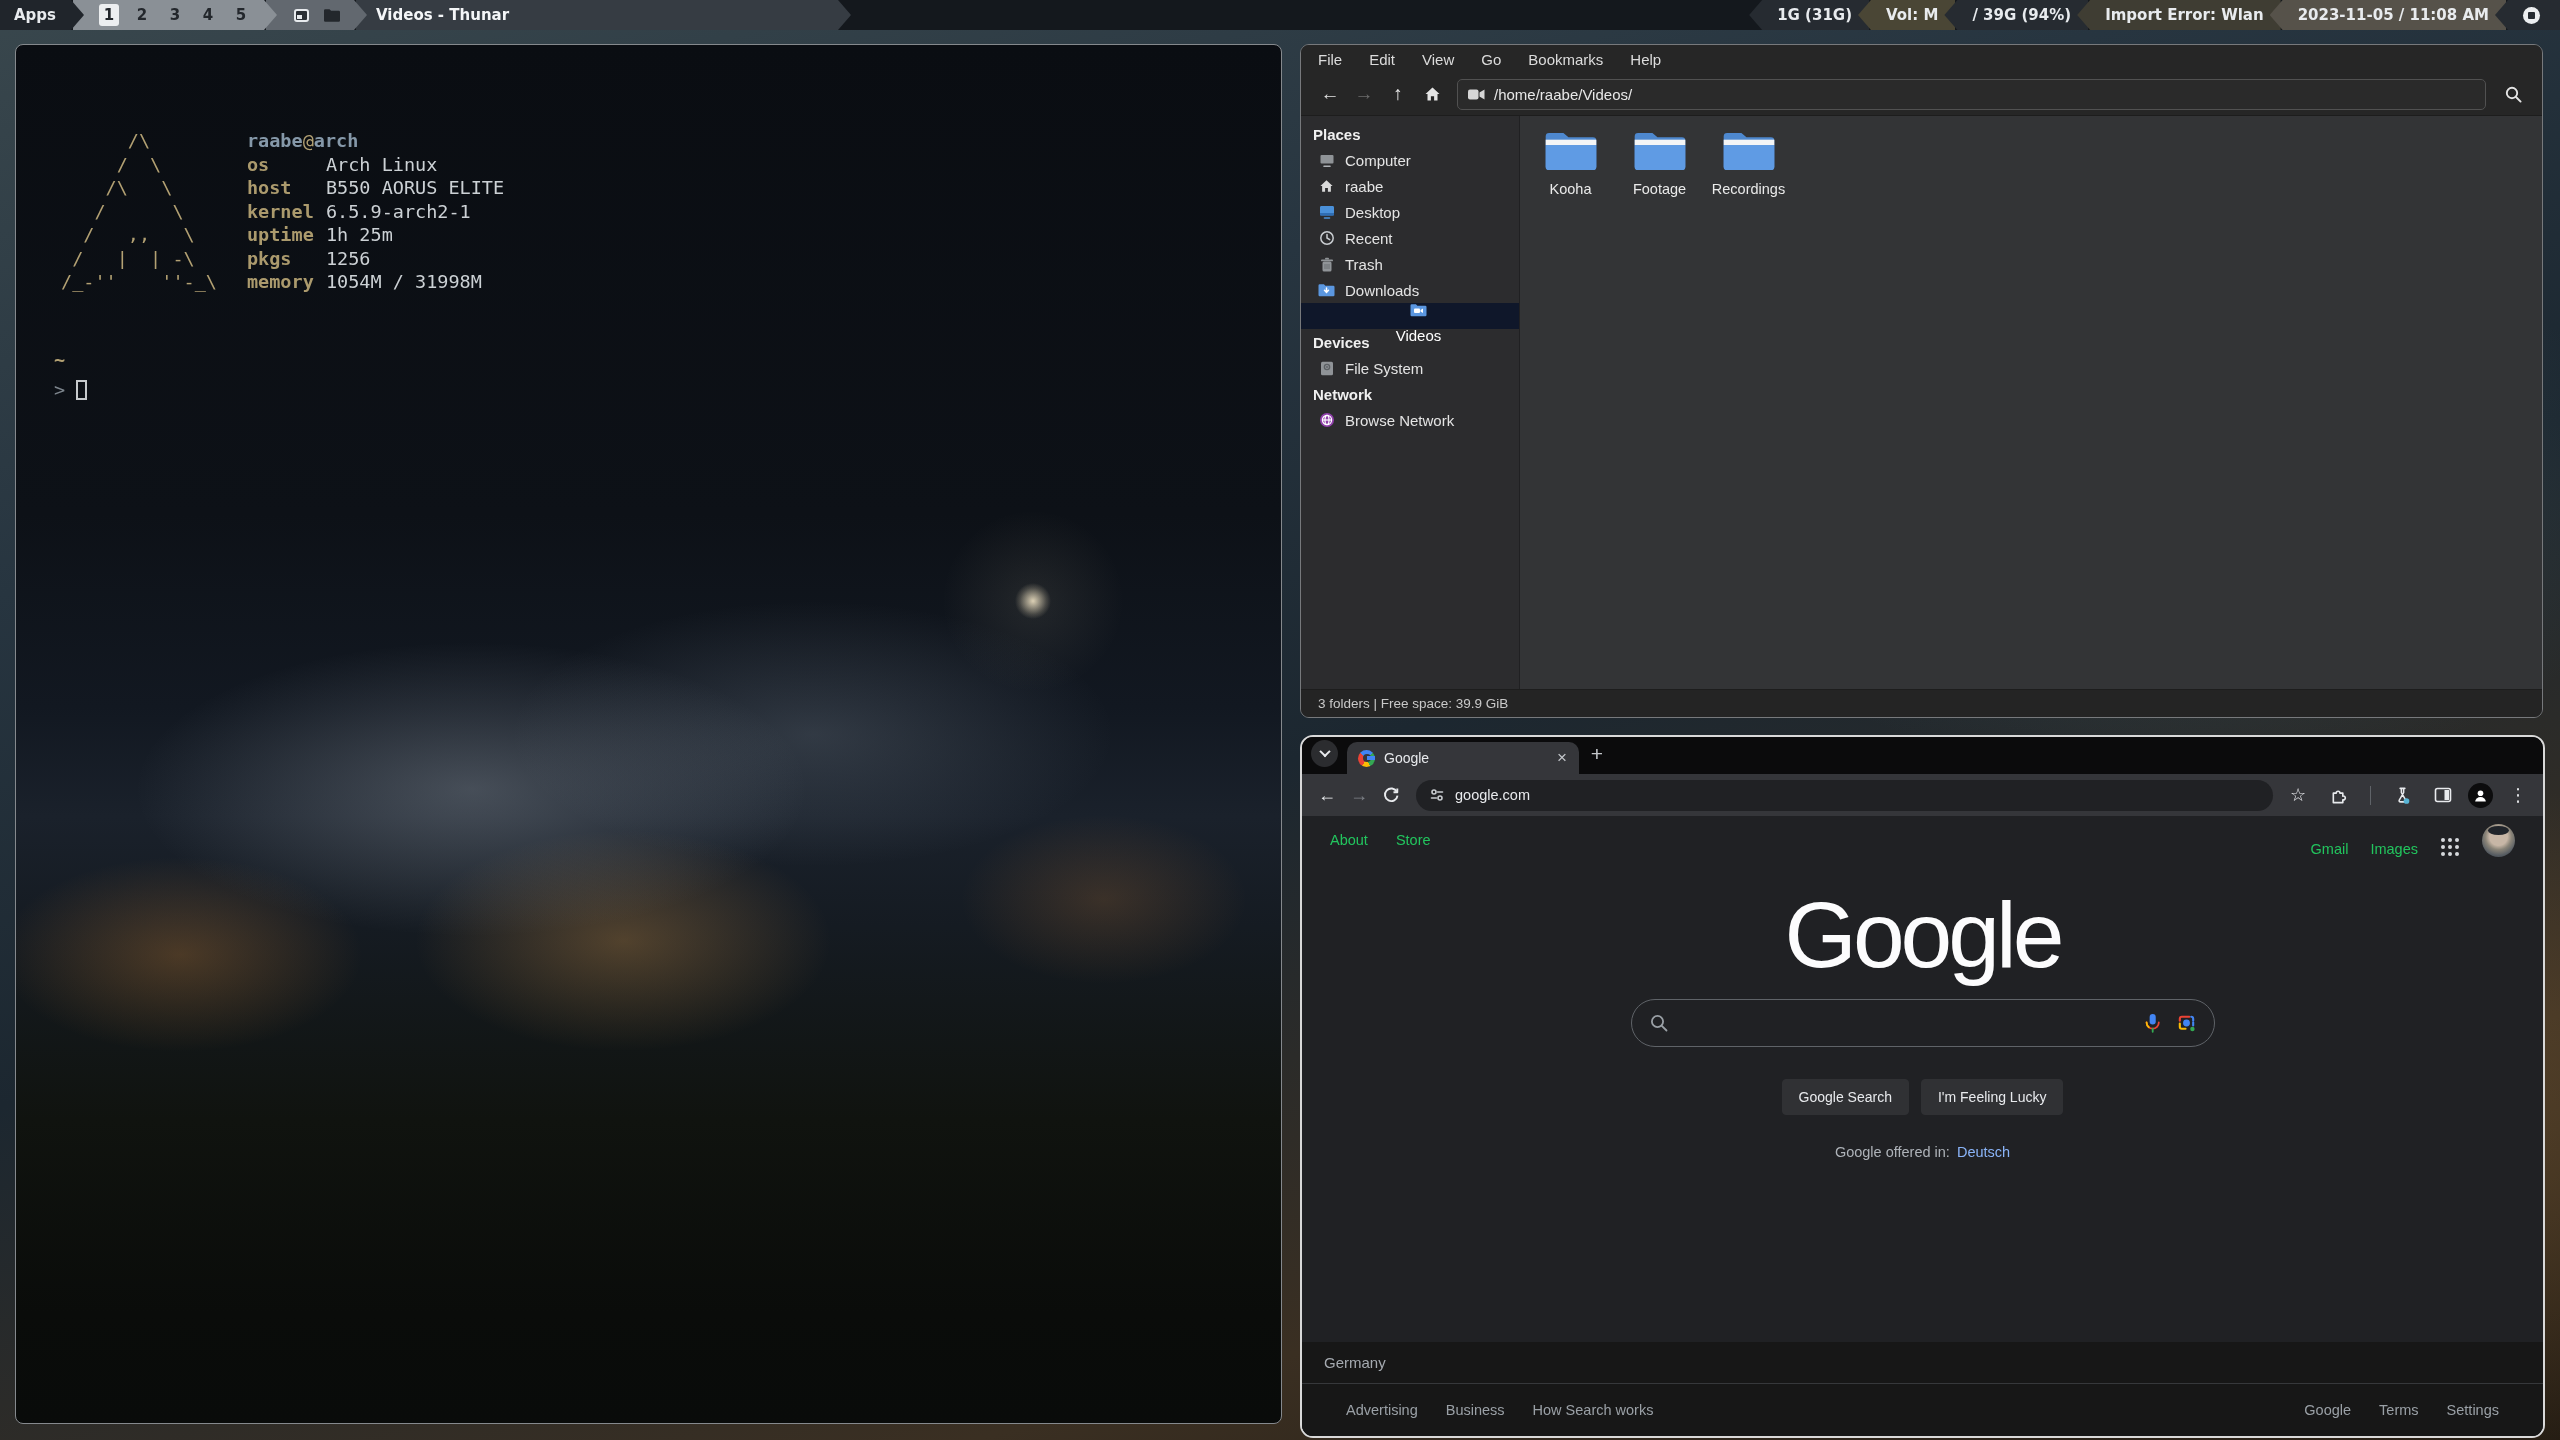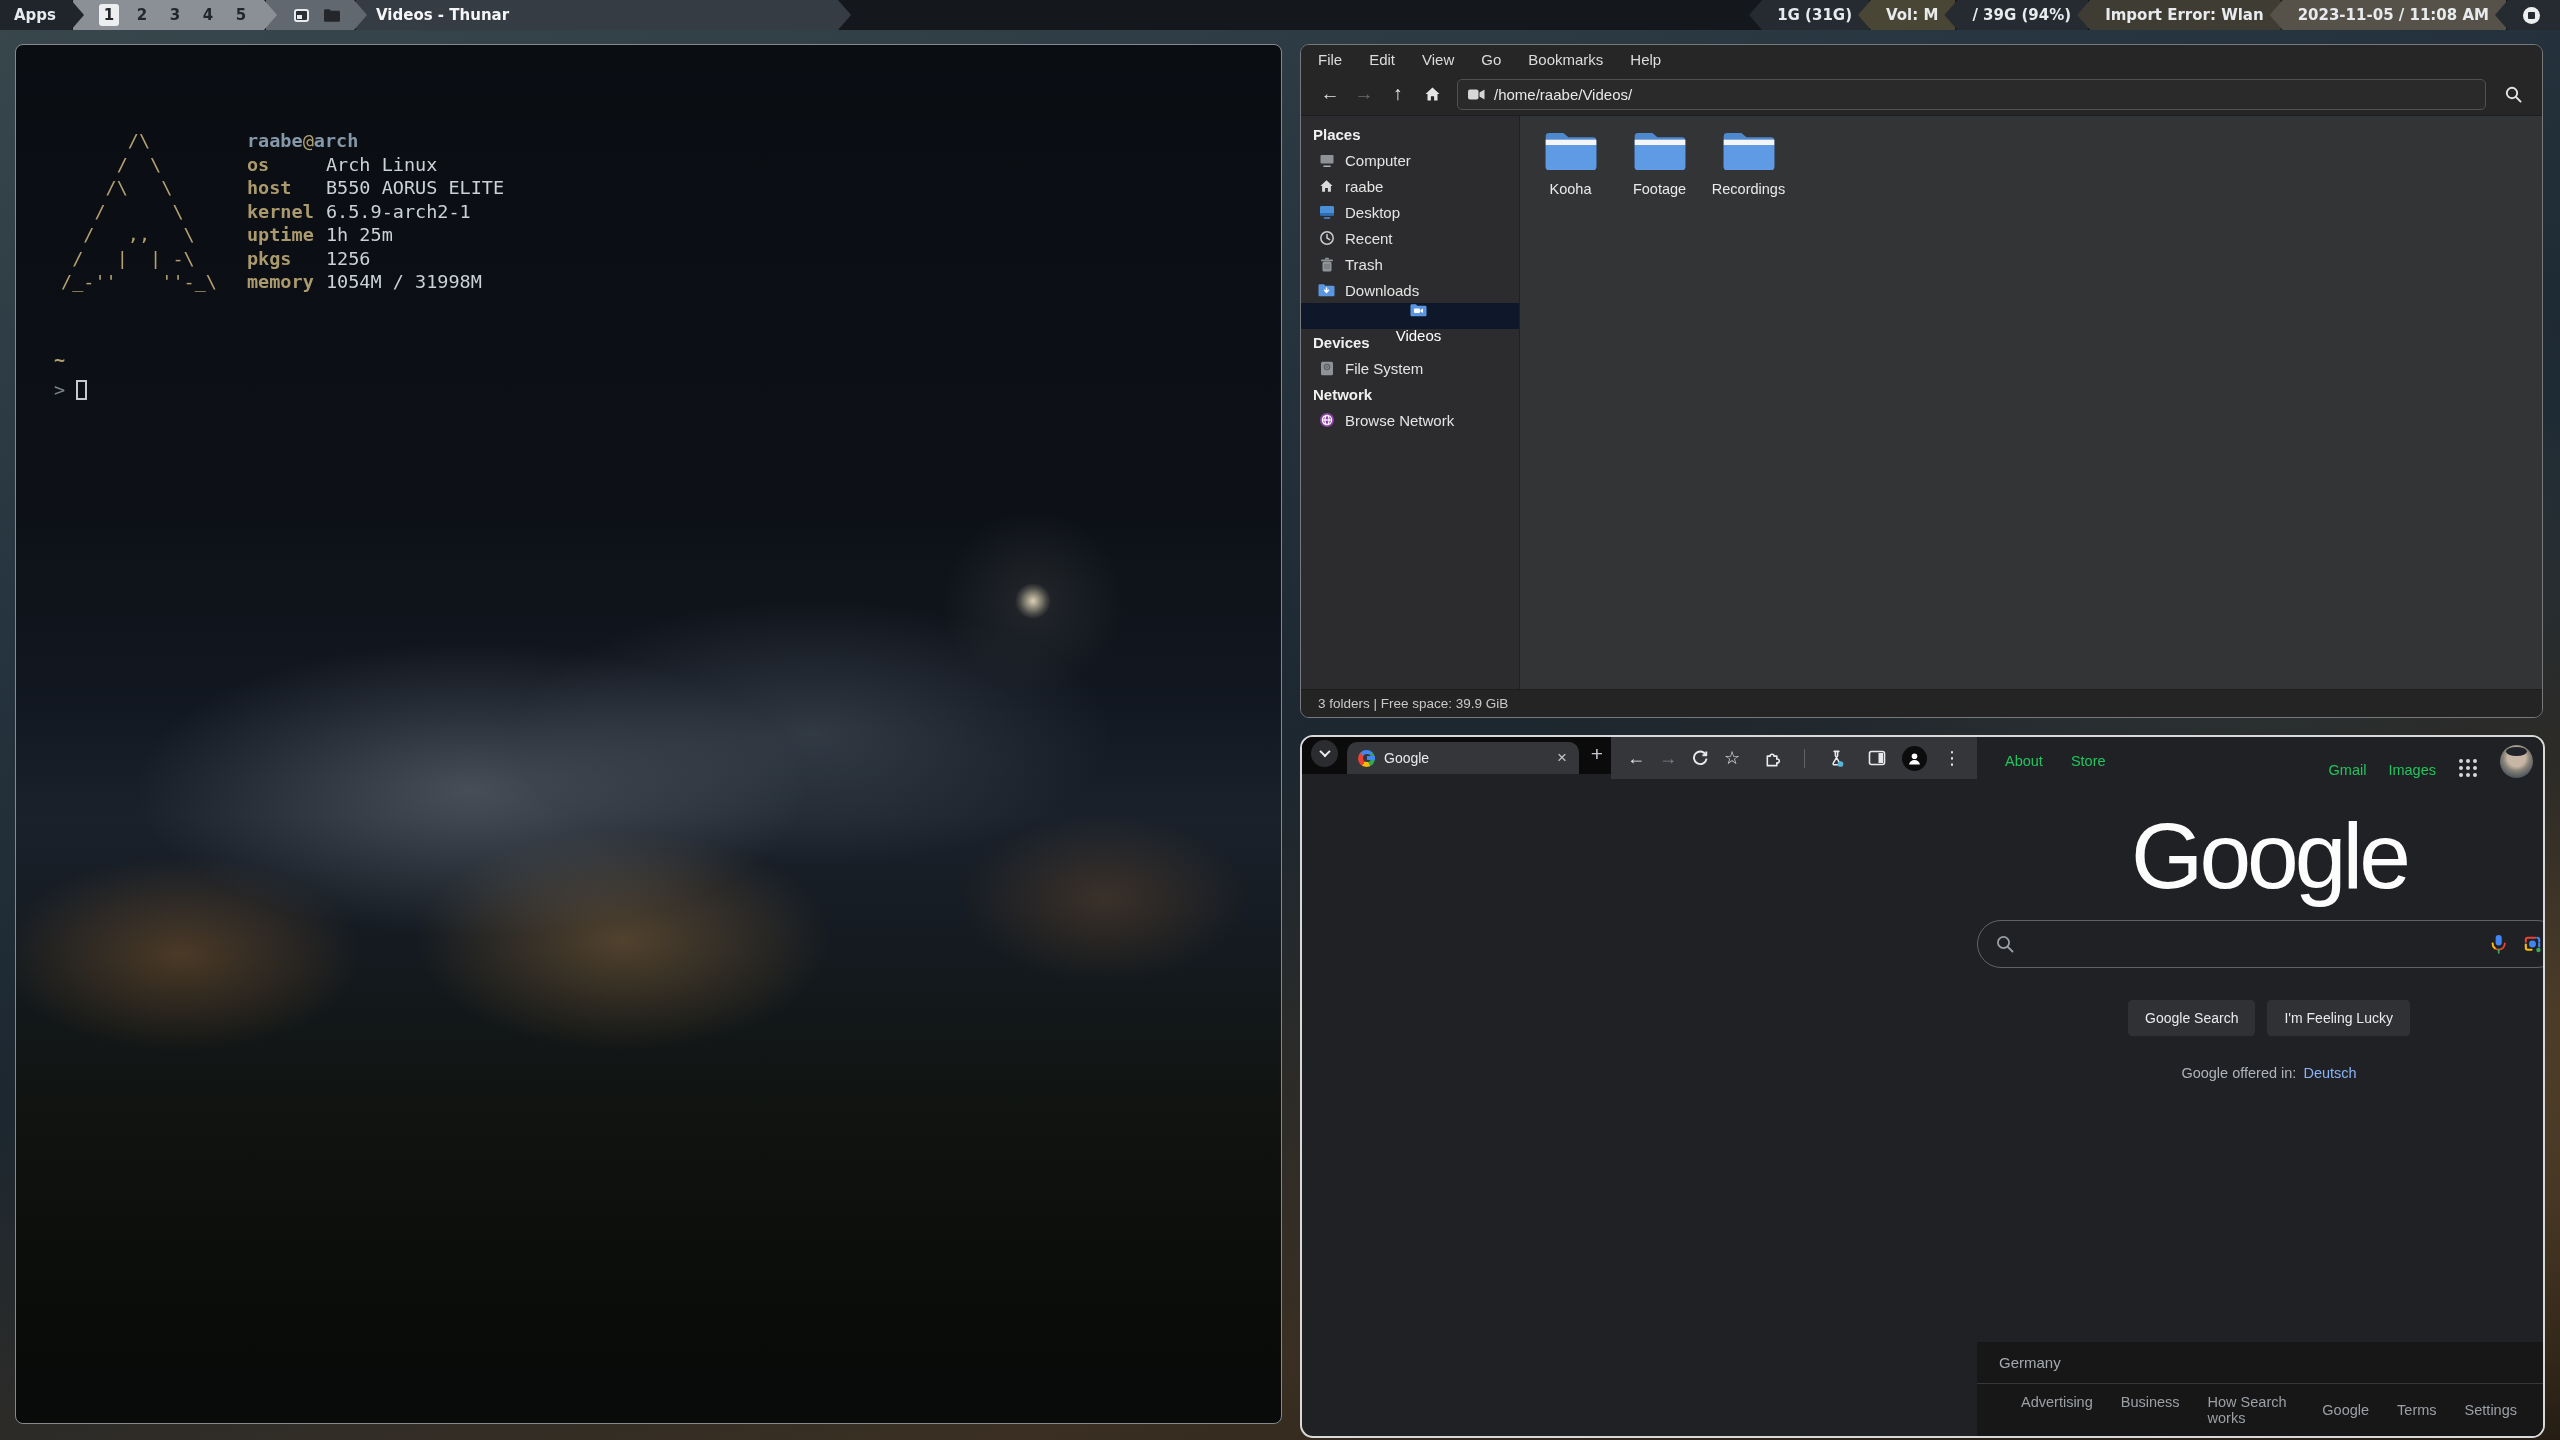--- a/index.html
+++ b/index.html
@@ -87,21 +87,21 @@
   .side-item.selected{ background:#0f172a; color:#ffffff;flex-direction:column; }
   .files{ flex:1; background:#333436; padding:13px 0 0 6px; display:flex; align-items:flex-start; }
   .fitem{ width:89px; display:flex; flex-direction:column; align-items:center; }
   .fitem .flabel2{ margin-top:7px; font-size:14.5px; color:#eaeaea; }
   .statusbar{ height:28px; background:#242424; border-top:1px solid #1d1d1d; display:flex; align-items:center; padding-left:17px;
               font-size:13.5px; color:#c9c9c9; }
 
   
   .chrome{ position:absolute; left:1300px; top:735px; width:1245px; height:703px;
     border:2px solid #d9d9d9; border-radius:13px; overflow:hidden; background:#202124;
-    display:flex; flex-direction:row; color:#e8eaed; }
+    display:flex; flex-direction:column; color:#e8eaed; }
   .tabstrip{ height:37px; background:#0b0b0c; display:flex; align-items:flex-end; padding-left:9px; }
   .tabsearch{ width:27px; height:27px; border-radius:50%; background:#2b2c2f; margin:0 9px 5px 0; align-self:center;
               display:flex; align-items:center; justify-content:center; }
   .chev-down{ width:8px; height:8px; border-right:2px solid #e8eaed; border-bottom:2px solid #e8eaed; transform:rotate(45deg) translate(-1px,-1px); }
   .tab{ width:232px; height:32px; background:#35363a; border-radius:10px 10px 0 0; display:flex; align-items:center;
         padding:0 10px 0 11px; font-size:14px; }
   .gfav{ width:17px; height:17px; border-radius:50%; position:relative; flex-shrink:0;
          background:conic-gradient(from -45deg,#4285f4 0 90deg,#34a853 90deg 200deg,#fbbc05 200deg 255deg,#ea4335 255deg 360deg); }
   .gfav::before{ content:''; position:absolute; inset:4.5px; background:#35363a; border-radius:50%; }
   .gfav::after{ content:''; position:absolute; right:0; top:6.5px; width:8px; height:4px; background:#4285f4; }
@@ -399,20 +399,31 @@
     </div>
     <div class="ctoolbar">
       <span class="cbtn">←</span>
       <span class="cbtn disabled">→</span>
       <span class="cbtn">
         <svg width="18" height="18" viewBox="0 0 16 16" fill="none" stroke="#e8eaed" stroke-width="1.7">
             <path d="M13.2 5.2 A5.6 5.6 0 1 0 13.8 8.6"></path>
             <path d="M13.6 2.2 V5.6 H10.2" stroke-linejoin="round"></path>
           </svg>
       </span>
+      <div class="omnibox">
+        <span>
+          <svg width="16" height="16" viewBox="0 0 16 16" fill="none" stroke="#c7cbcf" stroke-width="1.6" stroke-linecap="round">
+              <circle cx="5" cy="5" r="2"></circle>
+              <path d="M8.6 5 H13.5"></path>
+              <circle cx="11" cy="11" r="2"></circle>
+              <path d="M2.5 11 H7.4"></path>
+            </svg>
+        </span>
+        <span>google.com</span>
+      </div>
       <div class="toolbar-icons">
         <span class="cbtn">☆</span>
         <span class="cbtn">
           <svg width="19" height="19" viewBox="0 0 20 20" fill="none" stroke="#e8eaed" stroke-width="1.7" stroke-linejoin="round">
               <path d="M3.5 7.5 h3 a2 2 0 1 1 4 0 h3 v3.2 a2 2 0 1 1 0 3.8 v3 H3.5 z"></path>
             </svg>
         </span>
         <span class="sep"></span>
         <span class="cbtn">
           <svg width="19" height="19" viewBox="0 0 20 20">

